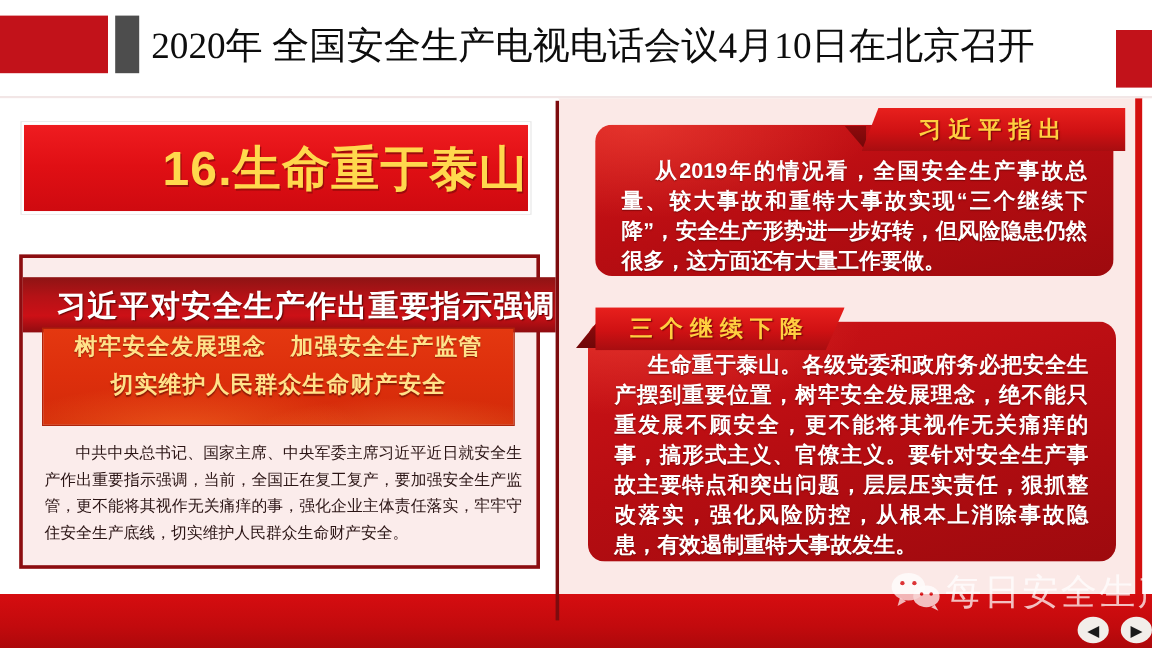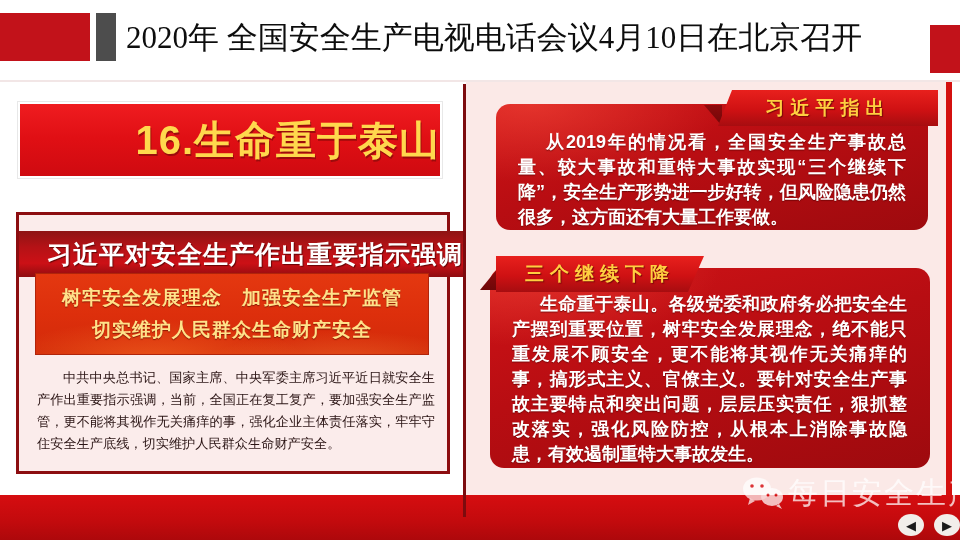--- a/index.html
+++ b/index.html
@@ -51,21 +51,21 @@
     font-size:25px;font-weight:bold;color:#ffffff;letter-spacing:1px;
     margin-left:12px;white-space:nowrap;text-shadow:1px 1px 1px #660505;
   }
   .slogan-box{
     position:absolute;left:16px;top:58px;width:394px;height:82px;
     background:
       radial-gradient(ellipse 220px 60px at 30% 110%, rgba(255,120,40,.55) 0%, rgba(255,120,40,0) 70%),
       radial-gradient(ellipse 200px 50px at 78% 115%, rgba(255,140,60,.45) 0%, rgba(255,140,60,0) 70%),
       linear-gradient(180deg,#e43810 0%,#dd2f0c 50%,#d22a09 100%);
     border:1px solid #b0240a;
-    display:flex;flex-direction:column;align-items:center;justify-content:center;
+    display:flex;flex-direction:column;align-items:center;
     box-sizing:border-box;
   }
   .slogan-box div{
     font-size:19px;font-weight:bold;color:#ffe28a;letter-spacing:1px;
     line-height:32px;white-space:nowrap;text-shadow:0 1px 1px #8c1a05;
   }
   .left-body{
     position:absolute;left:18px;top:152px;width:398px;
     font-size:13.2px;line-height:22px;color:#2a1414;text-align:justify;
     text-indent:26px;

